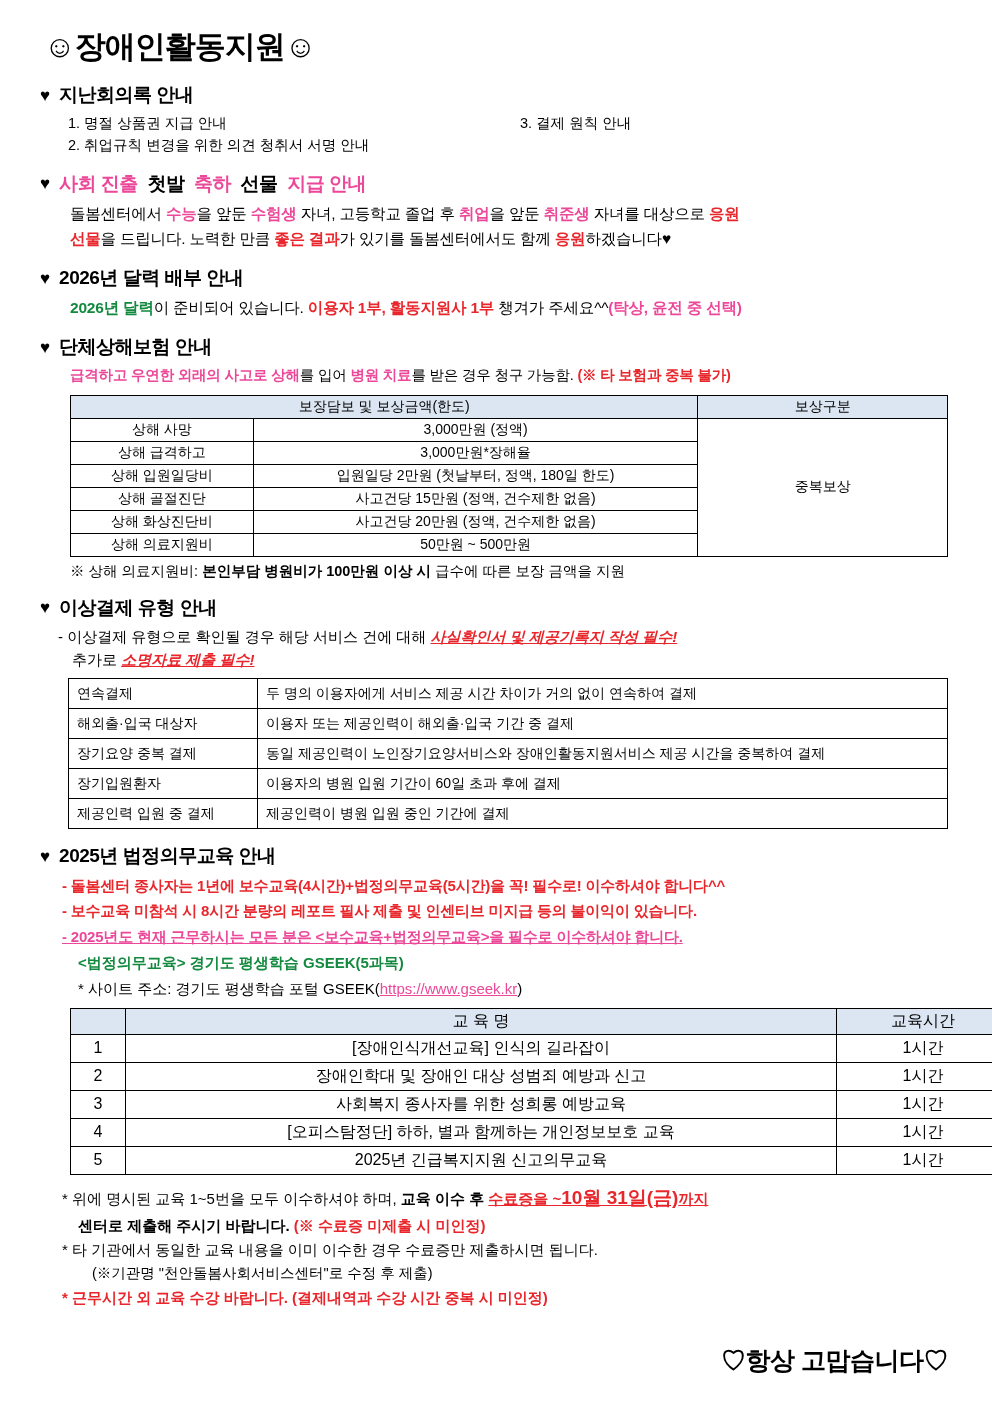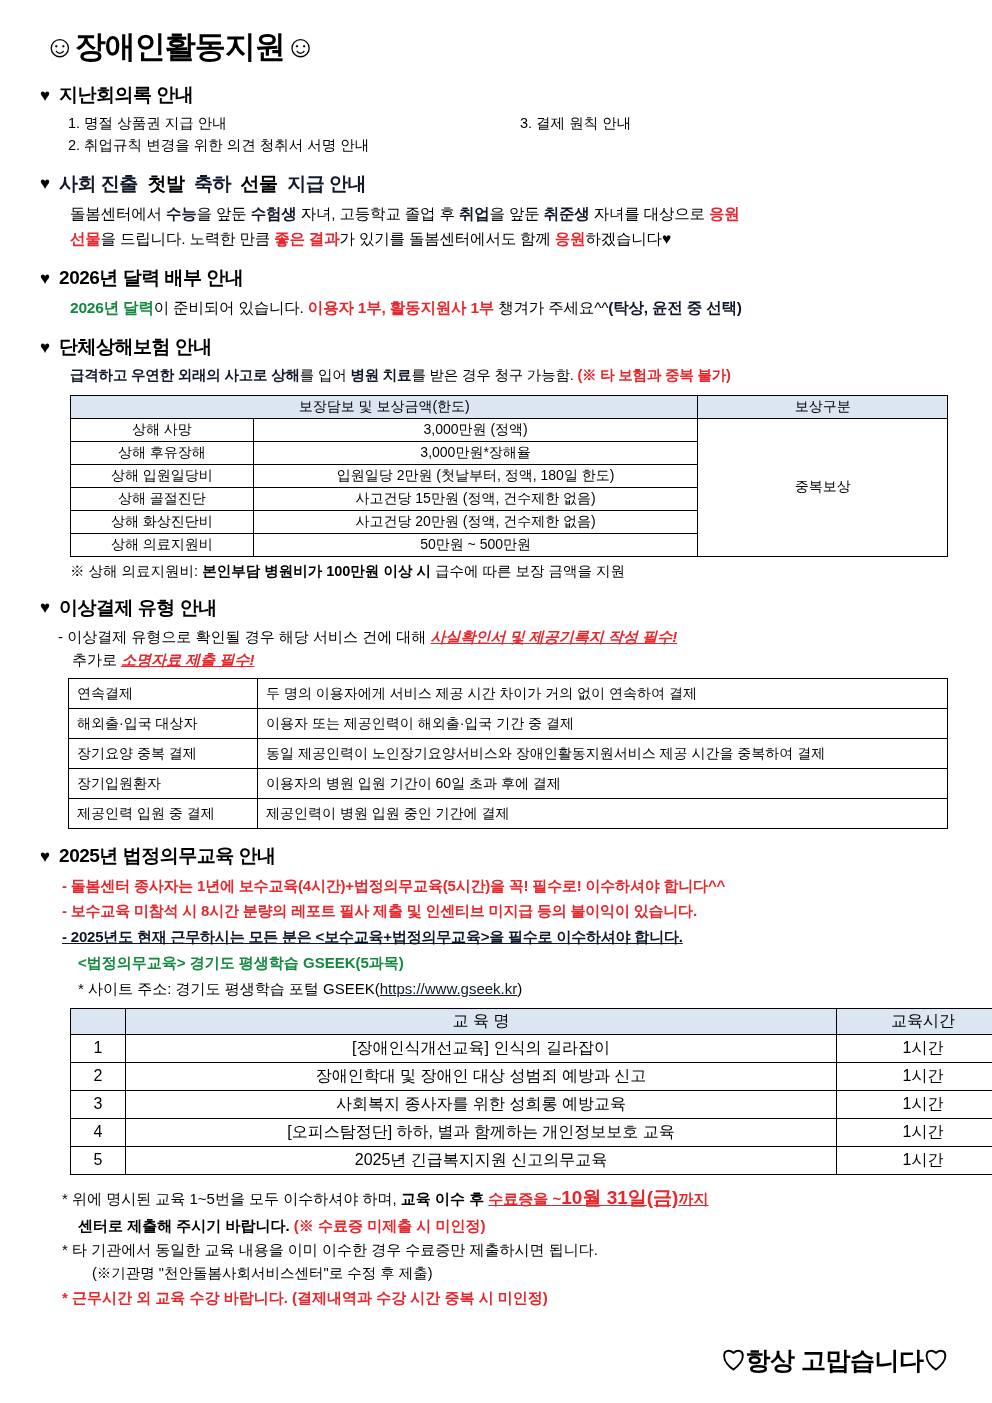--- a/index.html
+++ b/index.html
@@ -37,21 +37,21 @@
     display: flex;
     align-items: center;
     gap: 9px;
     margin: 14px 0 4px 14px;
   }
   .sec-head .h-title {
     font-size: 19px;
     font-weight: bold;
     letter-spacing: -0.5px;
   }
-  .blue { color: #0f172a; }
+  .blue { color: #ec4899; }
   .red { color: #e8262b; }
   .green { color: #13893f; }
   .b { font-weight: bold; }
   .u { text-decoration: underline; }
   .i { font-style: italic; }
 
   .two-col {
     display: flex;
     margin: 2px 0 0 42px;
     font-size: 14.5px;
@@ -203,21 +203,21 @@
         <tr>
       <th colspan="2">보장담보 및 보상금액(한도)</th>
       <th class="c3">보상구분</th>
     </tr>
     <tr>
       <td class="c1">상해 사망</td>
       <td class="c2">3,000만원 (정액)</td>
       <td rowspan="6">중복보상</td>
     </tr>
     <tr>
-      <td>상해 후유장해</td>
+      <td>상해 급격하고</td>
       <td>3,000만원*장해율</td>
     </tr>
     <tr>
       <td>상해 입원일당비</td>
       <td>입원일당 2만원 (첫날부터, 정액, 180일 한도)</td>
     </tr>
     <tr>
       <td>상해 골절진단</td>
       <td>사고건당 15만원 (정액, 건수제한 없음)</td>
     </tr>

